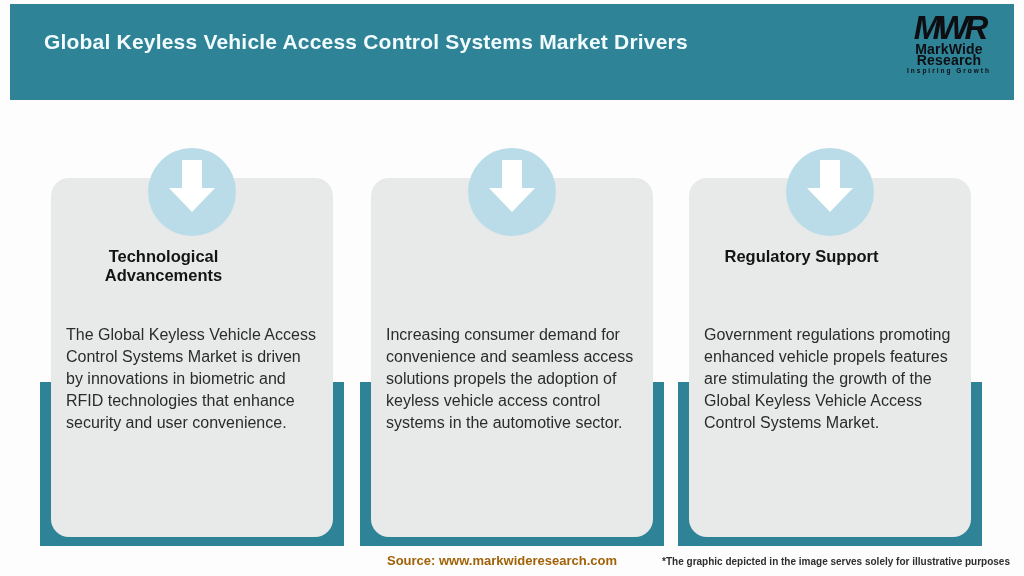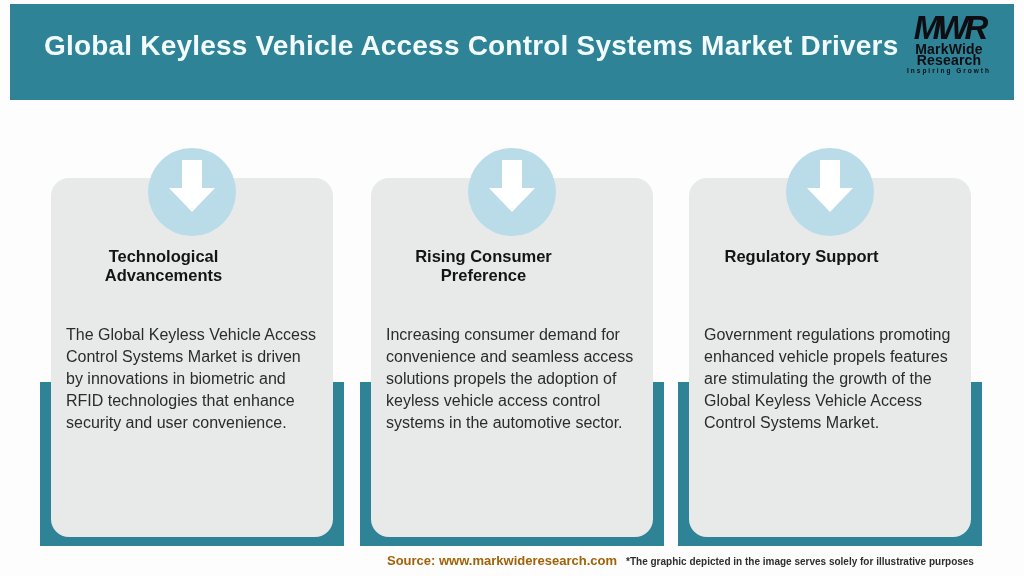--- a/index.html
+++ b/index.html
@@ -12,21 +12,21 @@
   }
   .stage { position:absolute; left:0; top:0; width:1024px; height:576px; }
 
   
   .header {
     position:absolute; left:10px; top:4px; width:1004px; height:96px;
     background:#2e8396;
   }
   .header-title {
     position:absolute; left:34px; top:26px;
-    color:#f2fbfd; font-size:28px; font-weight:bold; letter-spacing:0.2px;
+    color:#f2fbfd; font-size:21px; font-weight:bold; letter-spacing:0.2px;
   }
   .logo {
     position:absolute; right:10px; top:7px; width:110px; text-align:center;
     color:#0d0d12;
   }
   .logo-monogram {
     font-weight:bold; font-style:italic; font-size:33px; line-height:33px;
     letter-spacing:-4px; color:#0d0d12;
   }
   .logo-name { font-size:14px; font-weight:bold; line-height:11px; letter-spacing:0.2px; }
@@ -60,21 +60,21 @@
     position:absolute; left:26px; top:184px; width:256px;
     font-size:16px; line-height:22px; color:#2b2b2b; text-align:left;
   }
 
   
   .footer-source {
     position:absolute; left:337px; top:553px; width:330px; text-align:center;
     font-size:13px; font-weight:bold; color:#a16207;
   }
   .footer-disclaimer {
-    position:absolute; right:14px; top:556px; width:420px; text-align:center;
+    position:absolute; right:14px; top:556px; width:420px; text-align:right;
     font-size:10px; font-weight:600; color:#2e2e2e;
   }
 </style>
 </head>
 <body>
 
 <div class="stage">
 
   <div class="header">
     <div class="header-title">Global Keyless Vehicle Access Control Systems Market Drivers</div>
@@ -98,21 +98,20 @@
   </div>
 
   <div class="card-col c1">
     <div class="teal-panel"></div>
     <div class="card-body"></div>
     <div class="icon-circle">
       <svg width="88" height="88" viewBox="0 0 88 88" aria-hidden="true">
         <path d="M34 12 L54 12 L54 40 L67 40 L44 64 L21 40 L34 40 Z" fill="#ffffff"></path>
       </svg>
     </div>
-    <div class="card-title">Rising Consumer Preference</div>
     <div class="card-desc">Increasing consumer demand for convenience and seamless access solutions propels the adoption of keyless vehicle access control systems in the automotive sector.</div>
   </div>
 
   <div class="card-col c2">
     <div class="teal-panel"></div>
     <div class="card-body"></div>
     <div class="icon-circle">
       <svg width="88" height="88" viewBox="0 0 88 88" aria-hidden="true">
         <path d="M34 12 L54 12 L54 40 L67 40 L44 64 L21 40 L34 40 Z" fill="#ffffff"></path>
       </svg>

